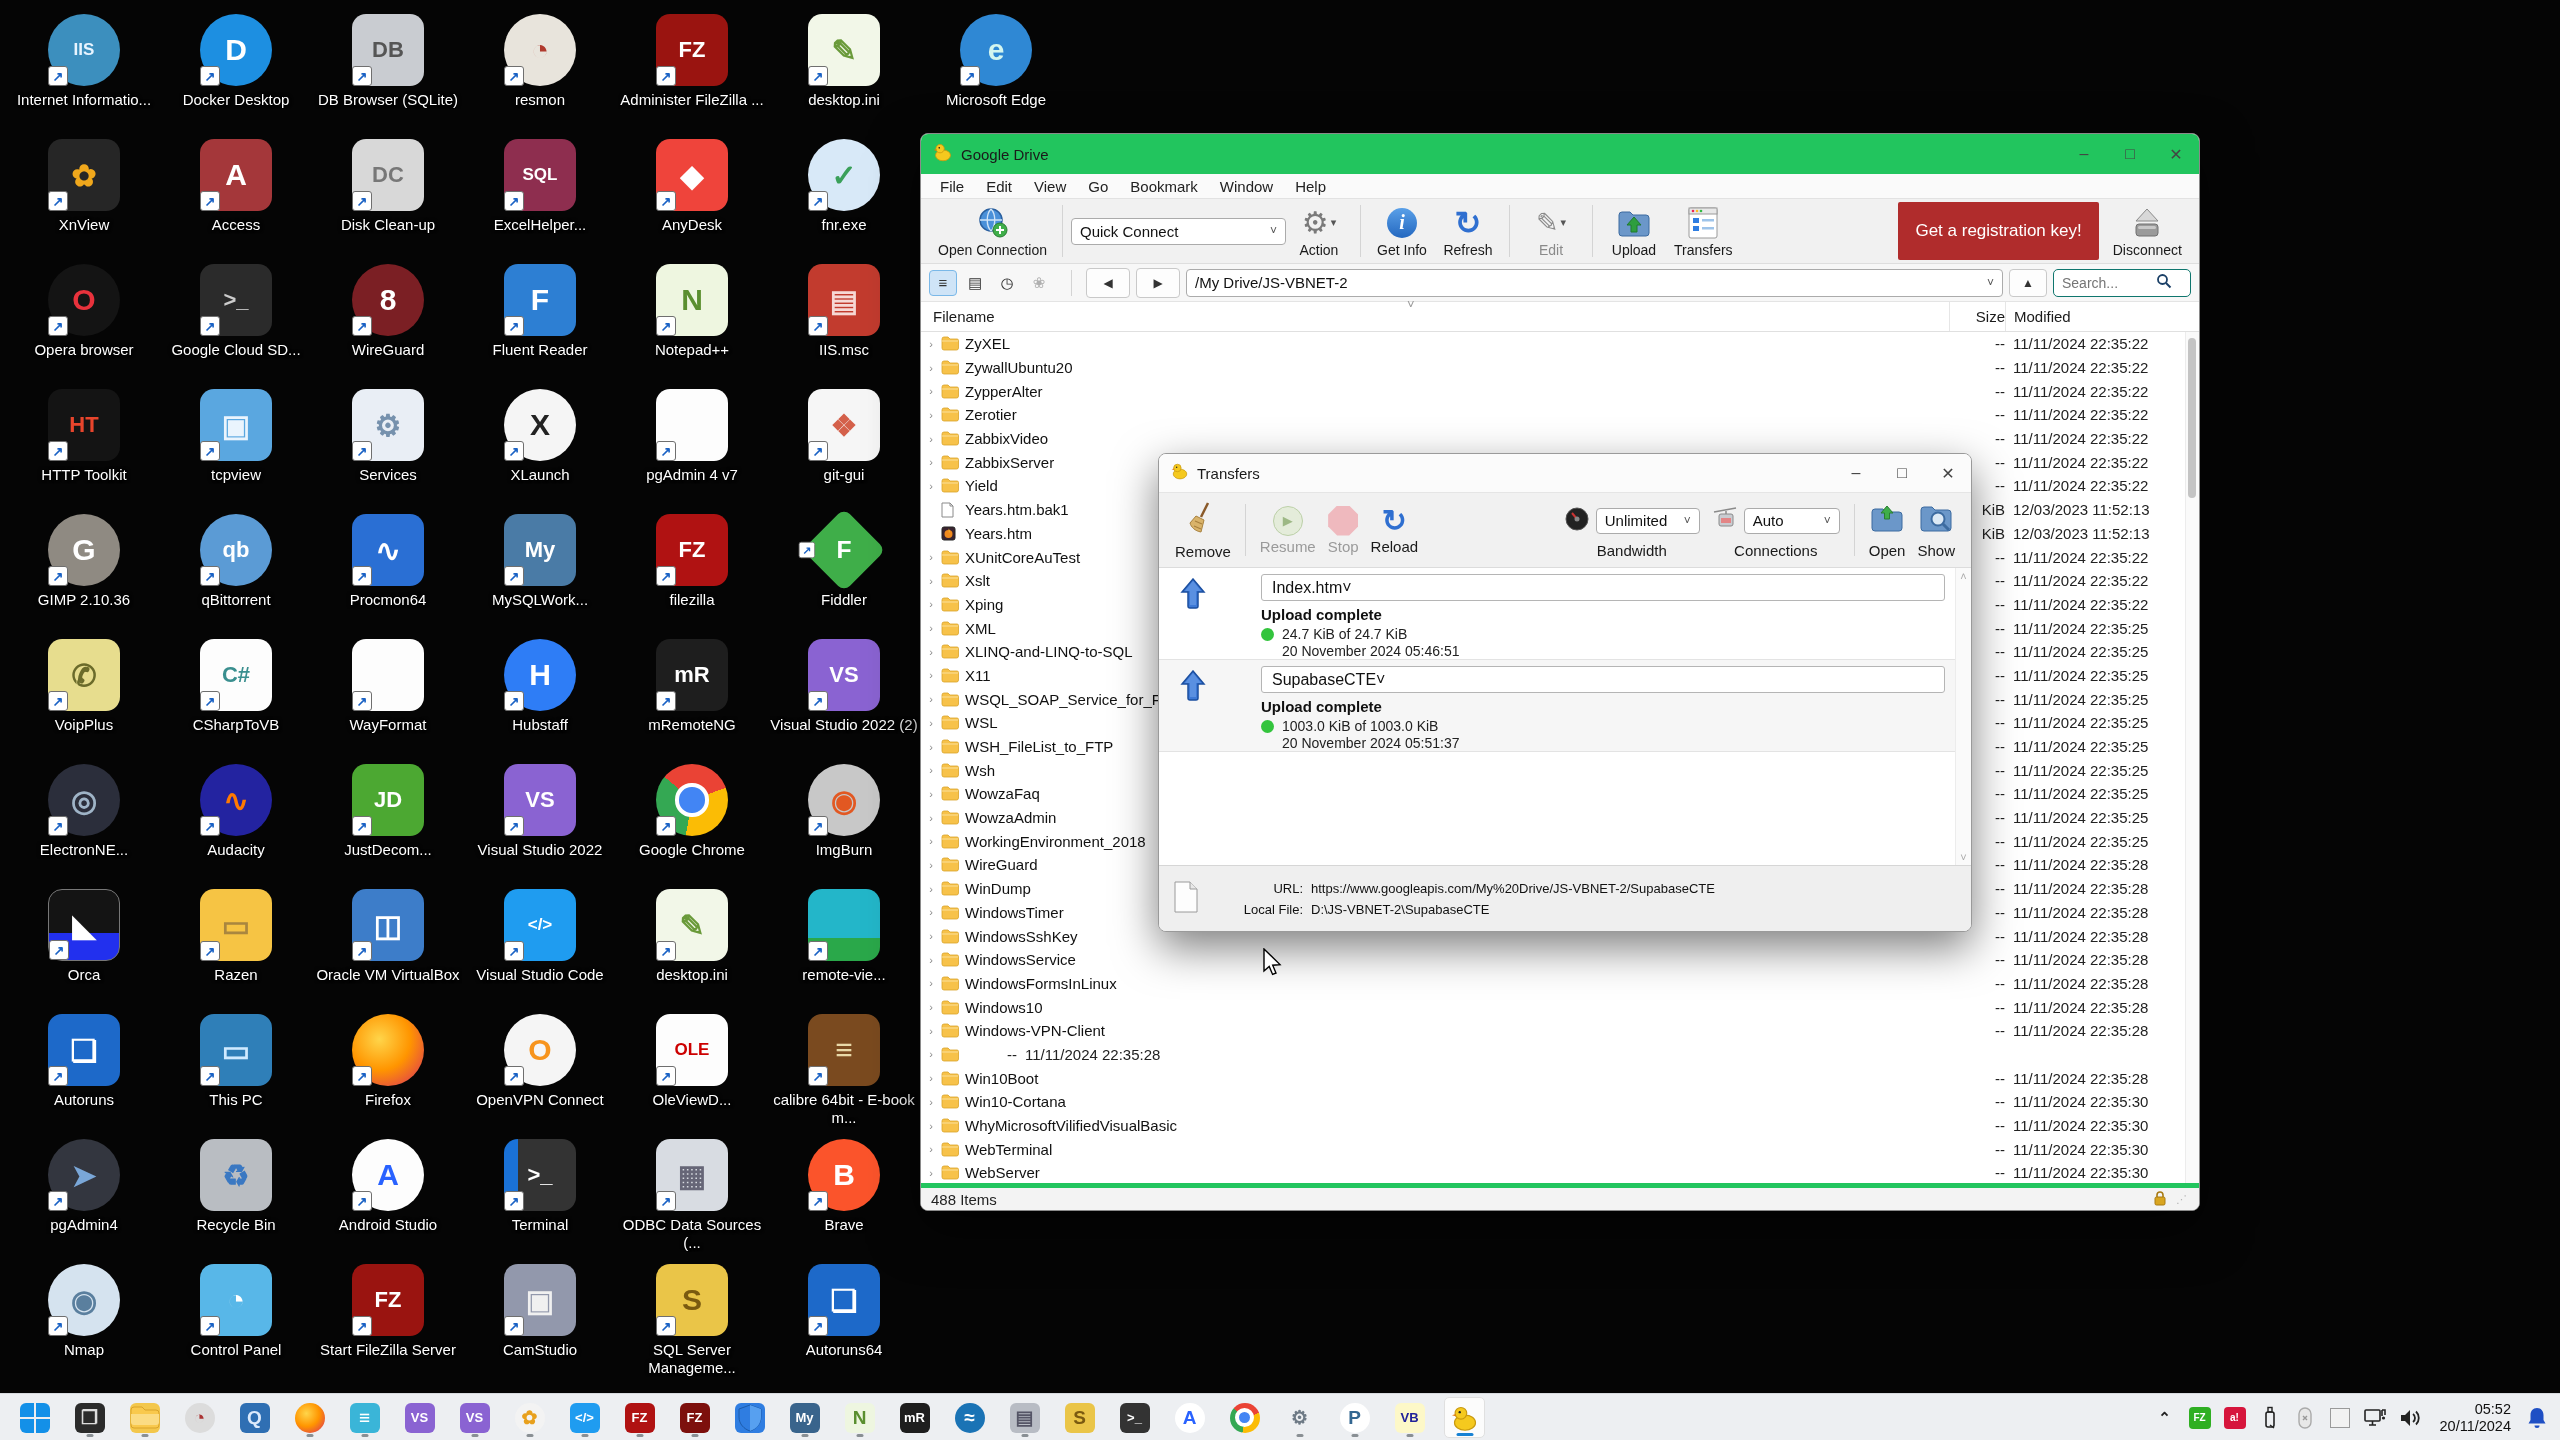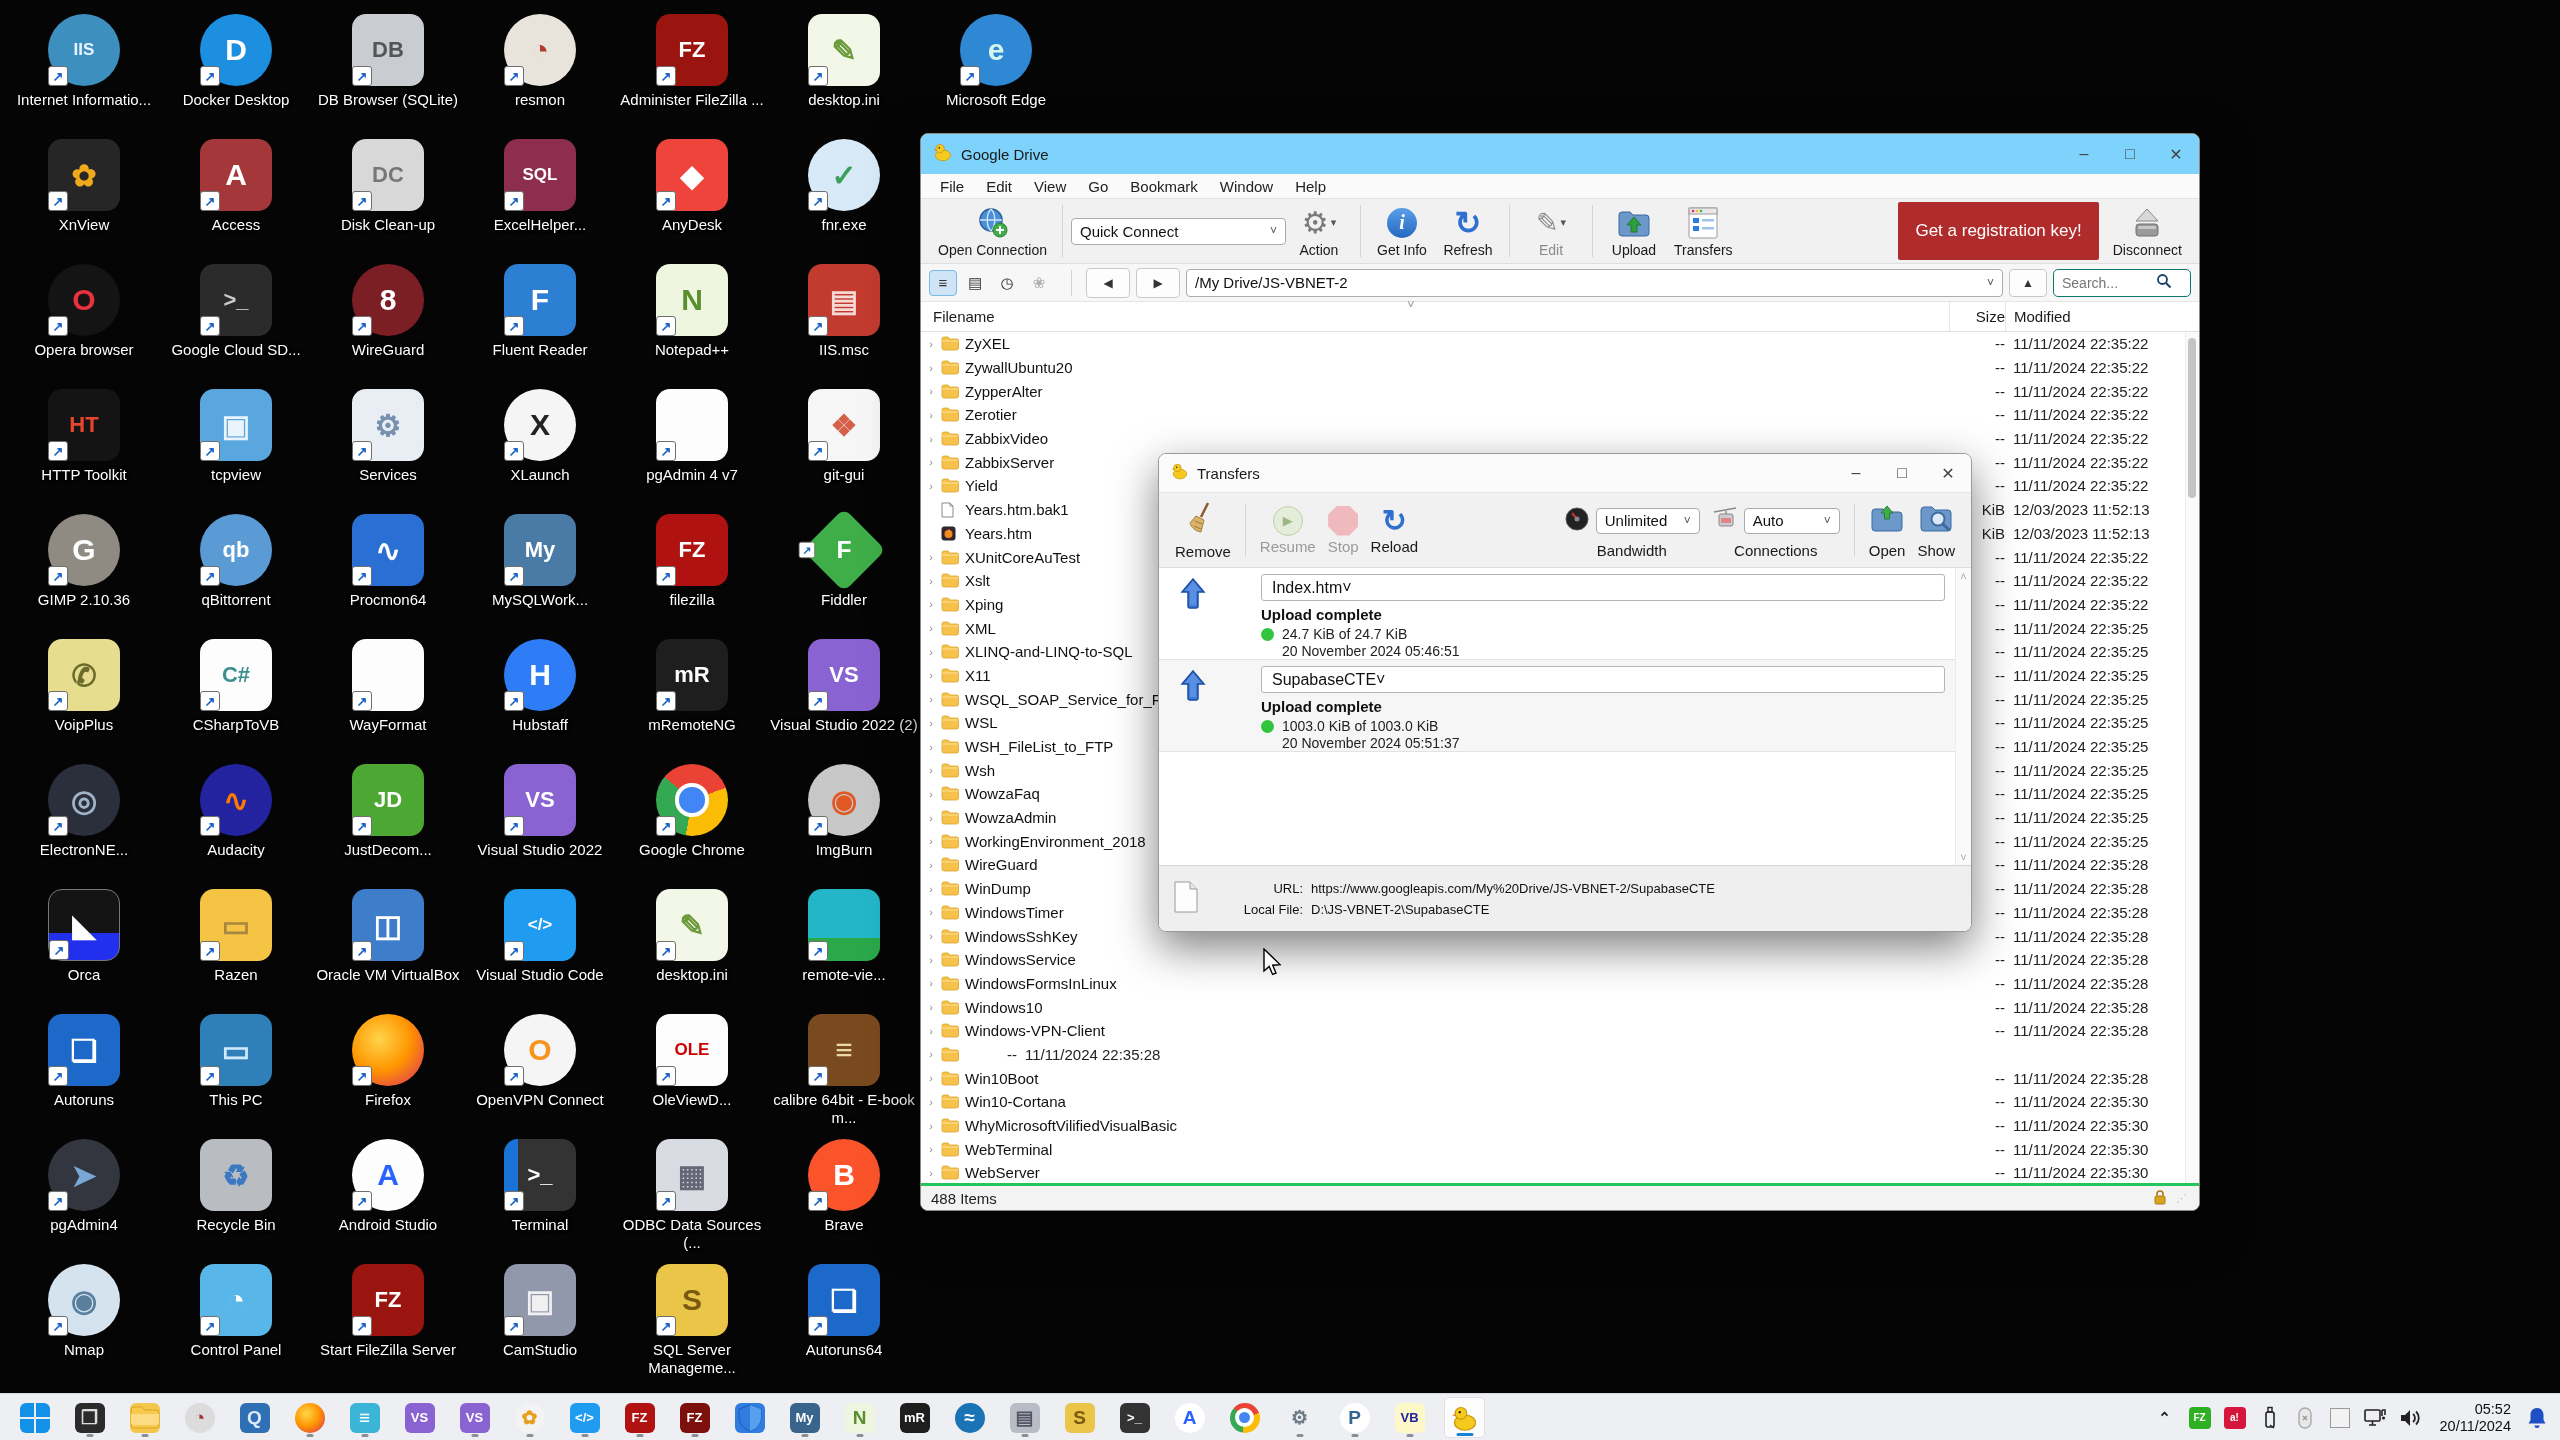--- a/index.html
+++ b/index.html
@@ -20,21 +20,21 @@
   .g-chrome::after{content:"";position:absolute;inset:27%;background:#4285f4;border:4px solid #fff;border-radius:50%;}
   .g-firefox{background:radial-gradient(circle at 38% 35%,#ffd54a 0%,#ff9500 48%,#e8553a 78%,#b5307a 100%);}
   .g-orca{background:linear-gradient(#141414 62%,#2230ee 62%);border:1px solid #777;color:#fff;}
   .g-remote{background:linear-gradient(#23b6c9 68%,#2aa84a 68%);}
   .g-terminal{background:linear-gradient(90deg,#1a72d8 0 20%,#333 20%);}
   .g-win{background:#1390e8;background-image:linear-gradient(90deg,transparent 46%,#eceef1 46% 54%,transparent 54%),linear-gradient(transparent 46%,#eceef1 46% 54%,transparent 54%);border-radius:3px;}
 
   
   #mainwin{position:absolute;left:920px;top:133px;width:1280px;height:1078px;background:#fff;border:1px solid #8a8a8a;
     border-radius:8px;box-shadow:0 18px 50px rgba(0,0,0,.6);display:flex;flex-direction:column;overflow:hidden;}
-  .titlebar{height:40px;background:#7dd3fc;display:flex;align-items:center;padding-left:12px;flex:0 0 auto;}
+  .titlebar{height:40px;background:#22c55e;display:flex;align-items:center;padding-left:12px;flex:0 0 auto;}
   .titletext{font-size:15px;color:#1a1a1a;margin-left:8px;}
   .wbtns{margin-left:auto;display:flex;height:100%;}
   .wbtn{width:46px;height:100%;display:flex;align-items:center;justify-content:center;font-size:16px;color:#444;}
   .menubar{height:24px;background:#fafafa;display:flex;align-items:center;padding-left:8px;flex:0 0 auto;}
   .menuitem{font-size:15px;color:#222;padding:0 11px;}
   .toolbar{height:66px;background:#f1f1f1;border-top:1px solid #e2e2e2;border-bottom:1px solid #dedede;display:flex;align-items:center;padding:0 10px;flex:0 0 auto;}
   .tbtn{display:flex;flex-direction:column;align-items:center;justify-content:center;margin:0 7px;min-width:52px;}
   .tbtn .ticon{height:36px;display:flex;align-items:center;justify-content:center;}
   .tbtn .tlabel{font-size:14px;color:#1a1a1a;margin-top:1px;white-space:nowrap;}
   .tsep{width:1px;height:52px;background:#d4d4d4;margin:0 8px;}
@@ -69,21 +69,21 @@
   #filelist{flex:1;position:relative;background:#fff;overflow:hidden;}
   .frow{display:flex;height:23.7px;align-items:center;font-size:15px;color:#111;}
   .fchev{width:20px;text-align:center;color:#8a8a8a;font-size:11px;flex:0 0 auto;}
   .ficon{width:20px;flex:0 0 auto;display:flex;align-items:center;}
   .fname{flex:1;white-space:nowrap;overflow:hidden;padding-left:4px;}
   .fsize{width:56px;text-align:right;color:#222;flex:0 0 auto;}
   .fmod{width:180px;padding-left:8px;color:#222;flex:0 0 auto;}
   .fsp{width:14px;flex:0 0 auto;}
   #vscroll{position:absolute;right:0;top:0;bottom:0;width:14px;background:#fafafa;border-left:1px solid #ececec;}
   #vthumb{position:absolute;right:3px;top:6px;width:8px;height:160px;background:#c4c4c4;border-radius:4px;}
-  .statusbar{height:27px;background:#f3f3f3;border-top:3px solid #22c55e;display:flex;align-items:center;padding:0 10px;font-size:15px;color:#222;flex:0 0 auto;}
+  .statusbar{height:27px;background:#f3f3f3;border-top:5px solid #22c55e;display:flex;align-items:center;padding:0 10px;font-size:15px;color:#222;flex:0 0 auto;}
   .statusright{margin-left:auto;display:flex;align-items:center;gap:8px;}
   .grip{color:#b5b5b5;font-size:11px;letter-spacing:2px;}
 
   
   #dlg{position:absolute;left:1158px;top:453px;width:814px;height:479px;background:#fff;border:1px solid #9a9a9a;border-radius:8px;
     box-shadow:0 16px 44px rgba(0,0,0,.5);display:flex;flex-direction:column;overflow:hidden;z-index:20;}
   .dtitle{height:38px;background:#fbfbfb;display:flex;align-items:center;padding-left:12px;flex:0 0 auto;}
   .dtoolbar{height:76px;background:#f1f1f1;border-top:1px solid #e5e5e5;border-bottom:1px solid #dcdcdc;display:flex;align-items:center;padding:0 10px;flex:0 0 auto;}
   .dgrp{display:flex;flex-direction:column;align-items:center;margin:0 6px;}
   .dgrp .dlab{font-size:15px;color:#1a1a1a;margin-top:2px;white-space:nowrap;}

